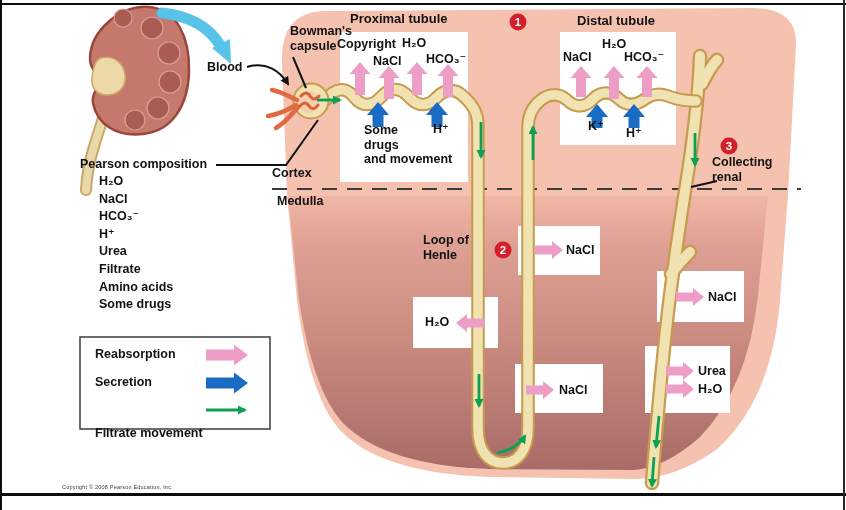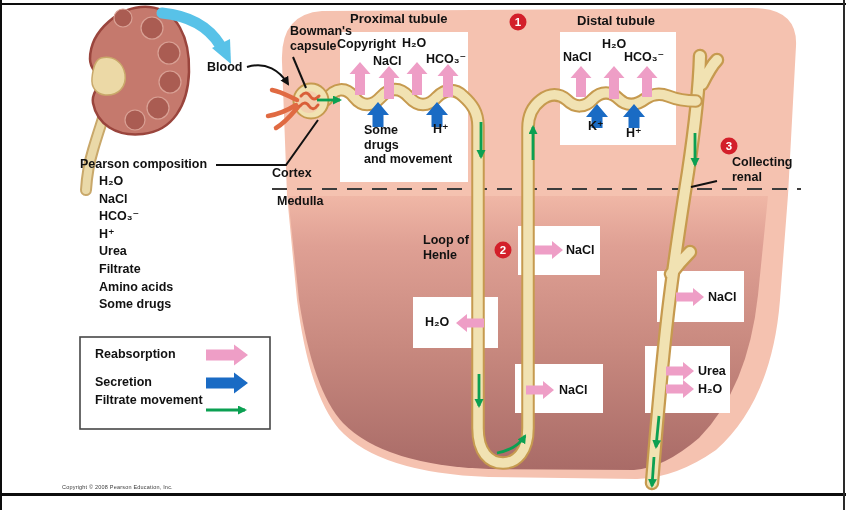--- a/index.html
+++ b/index.html
@@ -184,31 +184,31 @@
   <div class="lbl" style="left:626px;top:126px;">H⁺</div>
 
   <div class="lbl" style="left:423px;top:233px;">
     <div>Loop of</div>
     <div>Henle</div>
   </div>
   <div class="lbl" style="left:566px;top:243px;">NaCl</div>
   <div class="lbl" style="left:425px;top:315px;">H₂O</div>
   <div class="lbl" style="left:559px;top:383px;">NaCl</div>
 
-  <div class="lbl" style="left:732px;top:155px;">
+  <div class="lbl" style="left:712px;top:155px;">
     <div>Collecting</div>
     <div>renal</div>
   </div>
   <div class="lbl" style="left:708px;top:290px;">NaCl</div>
   <div class="lbl" style="left:698px;top:364px;">Urea</div>
   <div class="lbl" style="left:698px;top:382px;">H₂O</div>
 
   <div class="lbl" style="left:95px;top:347px;">Reabsorption</div>
   <div class="lbl" style="left:95px;top:375px;">Secretion</div>
-  <div class="lbl" style="left:95px;top:393px;">Filtrate movement</div>
+  <div class="lbl" style="left:95px;top:426px;">Filtrate movement</div>
 
 
   <div class="tiny" style="left:62px;top:484px;">Copyright © 2008 Pearson Education, Inc.</div>
 
   <div class="frame" style="left:0;top:3px;width:846px;height:2px;"></div>
   <div class="frame" style="left:0;top:493px;width:846px;height:3px;"></div>
   <div class="frame" style="left:0;top:0;width:2px;height:510px;"></div>
   <div class="frame" style="left:843px;top:0;width:1.5px;height:510px;background:#2a2a2a;"></div>
 
 </div>

